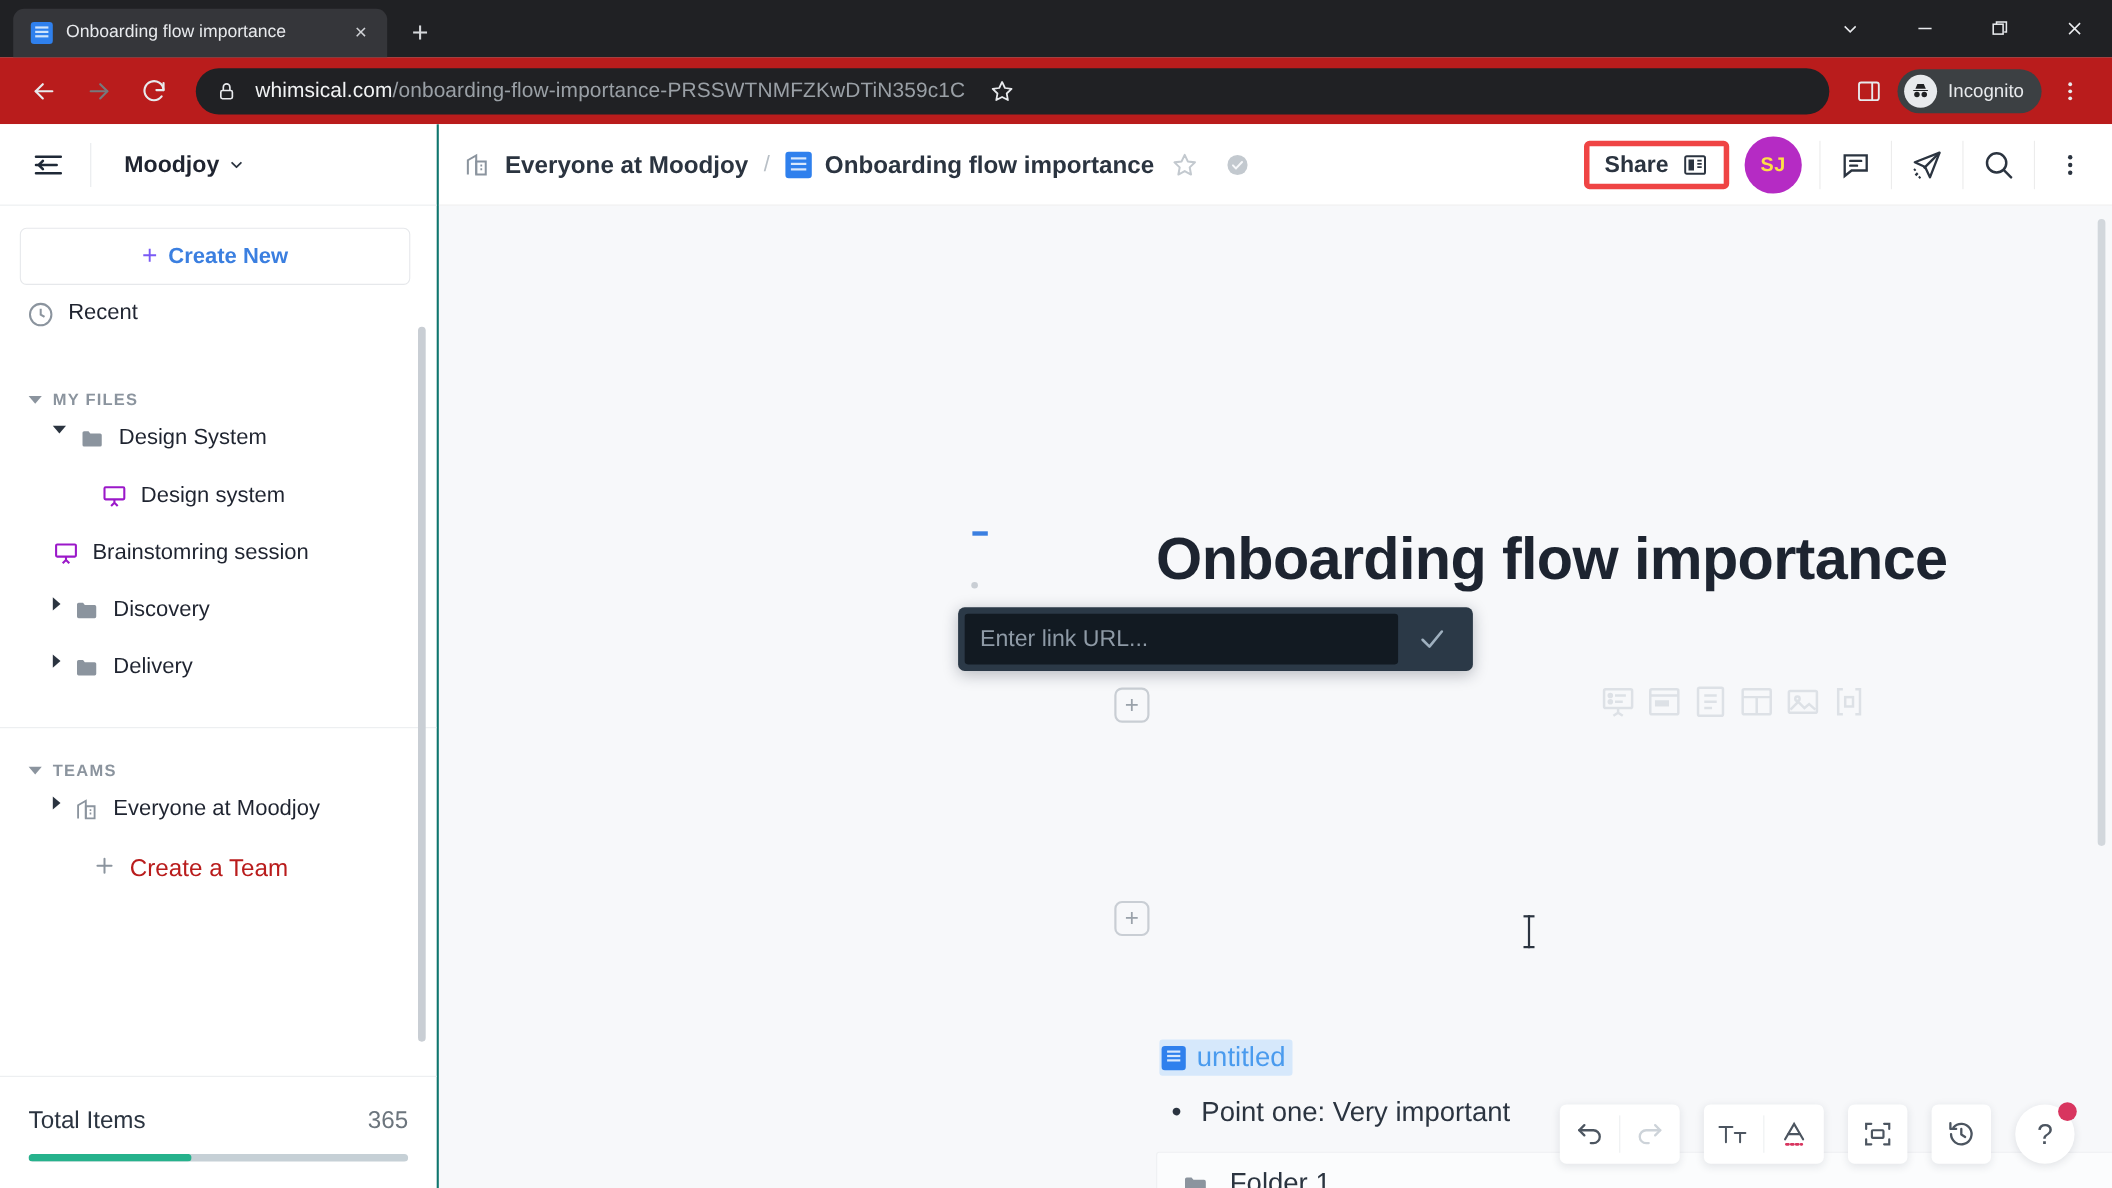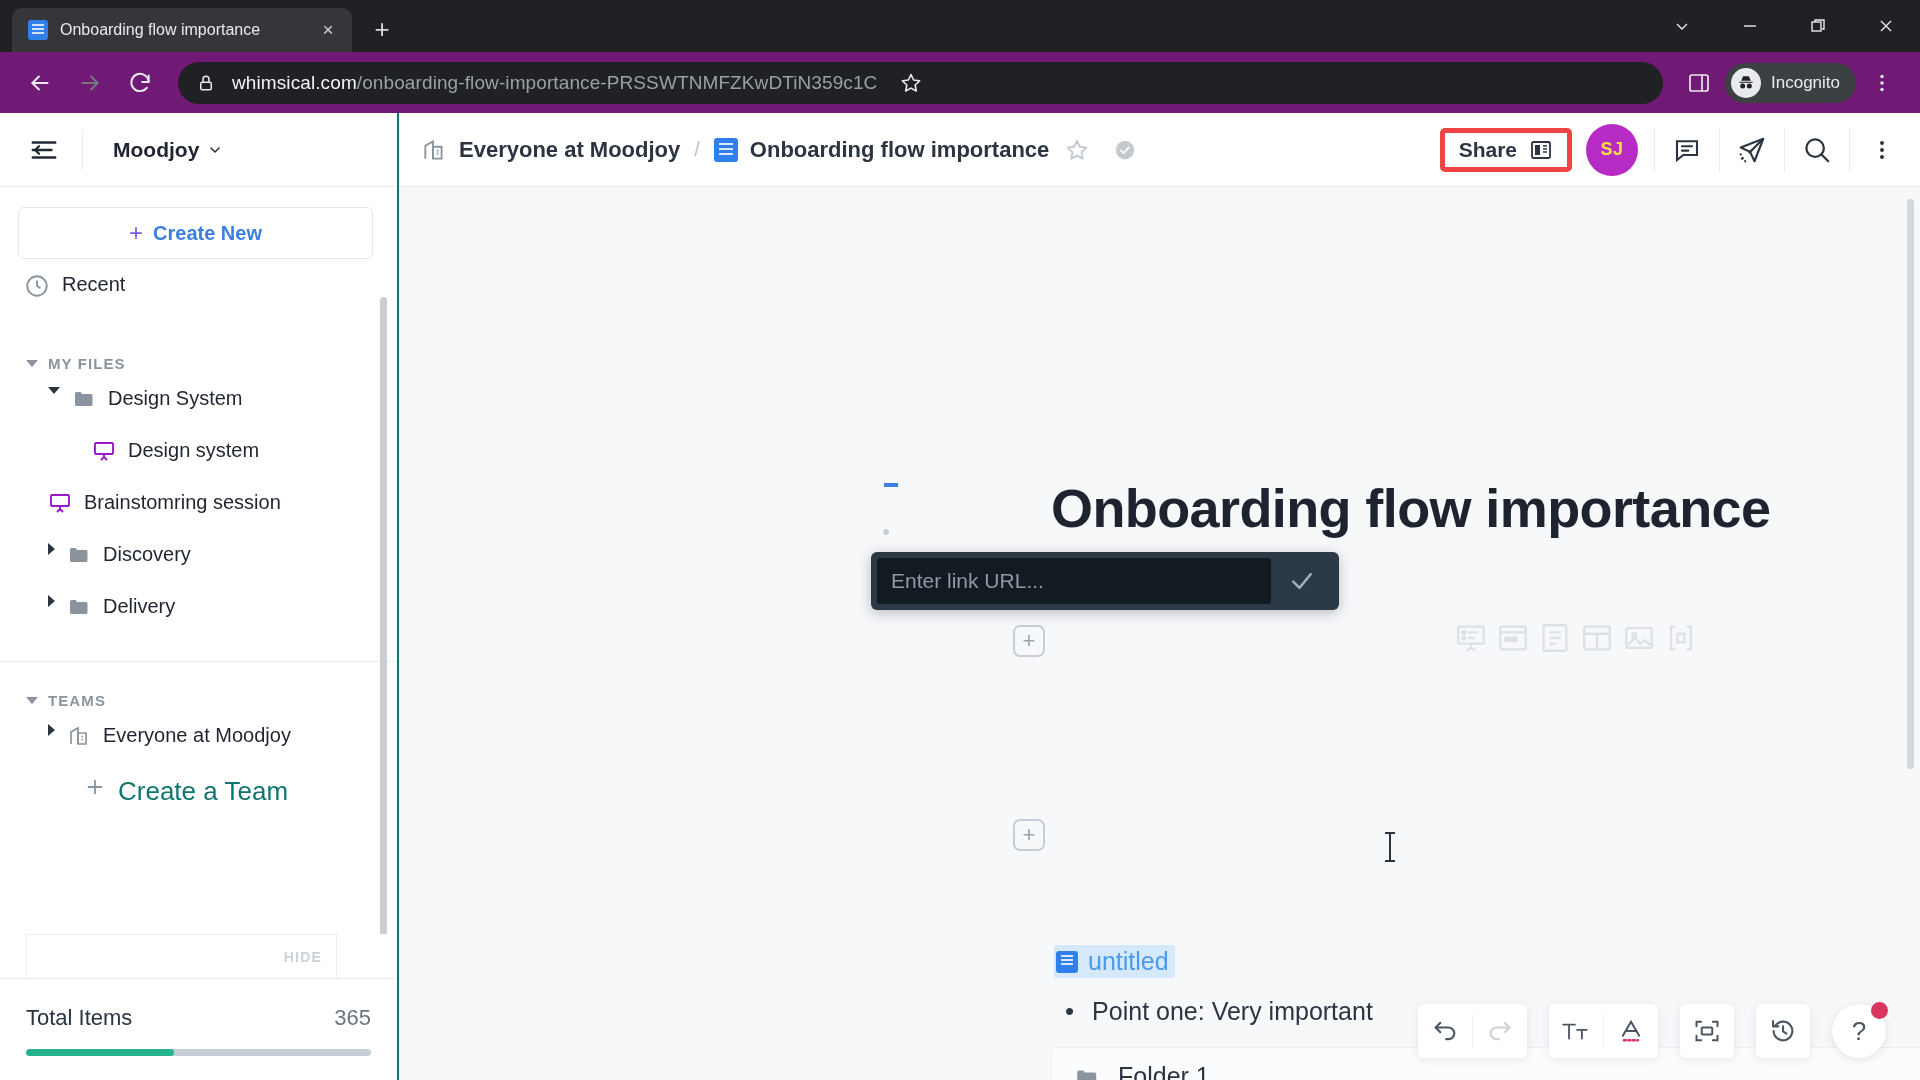--- a/index.html
+++ b/index.html
@@ -44,21 +44,21 @@
   }
   .win-controls {
     position: absolute; right: 0; top: 0; height: 52px; display: flex; align-items: center;
   }
   .win-btn {
     width: 68px; height: 52px; display: flex; align-items: center; justify-content: center;
     color: #e8eaed; cursor: pointer;
   }
 
   .omnibar {
-    height: 61px; background: #701a75; display: flex; align-items: center;
+    height: 61px; background: #b91c1c; display: flex; align-items: center;
     padding: 0 18px; gap: 6px;
   }
   .nav-btn {
     width: 44px; height: 44px; border-radius: 50%; display: flex;
     align-items: center; justify-content: center; color: #e8eaed; cursor: pointer;
   }
   .nav-btn.disabled { color: #76797d; }
   .urlbox {
     flex: 1; height: 42px; background: #202124; border-radius: 21px;
     display: flex; align-items: center; padding: 0 16px; margin: 0 10px;
@@ -124,21 +124,21 @@
   }
   .caret { width: 0; height: 0; flex: none; }
   .caret.down { border-left: 6px solid transparent; border-right: 6px solid transparent; border-top: 7px solid #8b949e; }
   .caret.right { border-top: 6px solid transparent; border-bottom: 6px solid transparent; border-left: 7px solid #2b3440; }
   .caret.down.dark { border-top-color: #2b3440; }
   .sb-spacer { height: 14px; }
   .ind-1 { padding-left: 48px; }
   .ind-2 { padding-left: 92px; }
   .sb-label { white-space: nowrap; }
   .sb-sep { height: 1px; background: #eceef0; margin: 14px 0; }
-  .create-team { color: #0f766e; font-size: 26px; }
+  .create-team { color: #b91c1c; font-size: 22px; }
 
   .sb-scroll {
     position: absolute; right: 10px; top: 110px; width: 7px; height: 650px;
     background: #c9ced4; border-radius: 4px;
   }
 
   .sb-hidebar {
     margin: 0 60px 0 26px; height: 44px; border: 1px solid #eceef0; border-bottom: none;
     display: flex; align-items: center; justify-content: flex-end; padding-right: 14px;
   }
@@ -498,23 +498,20 @@
         <div class="sb-row" style="padding-left:84px">
           <svg width="22" height="22" viewBox="0 0 24 24" stroke="#8b949e" stroke-width="2" stroke-linecap="round">
               <path d="M12 5v14M5 12h14"></path>
             </svg>
           <span class="sb-label create-team">Create a Team</span>
         </div>
 
         <div class="sb-scroll"></div>
       </div>
 
-      <div class="sb-hidebar">
-        <span class="hide-label">HIDE</span>
-      </div>
 
       <div class="sb-foot">
         <div class="foot-row">
           <span class="foot-title">Total Items</span>
           <span class="foot-count">365</span>
         </div>
         <div class="progress">
             <i id="progress-fill" style="width: 43%;"></i>
           </div>
       </div>

